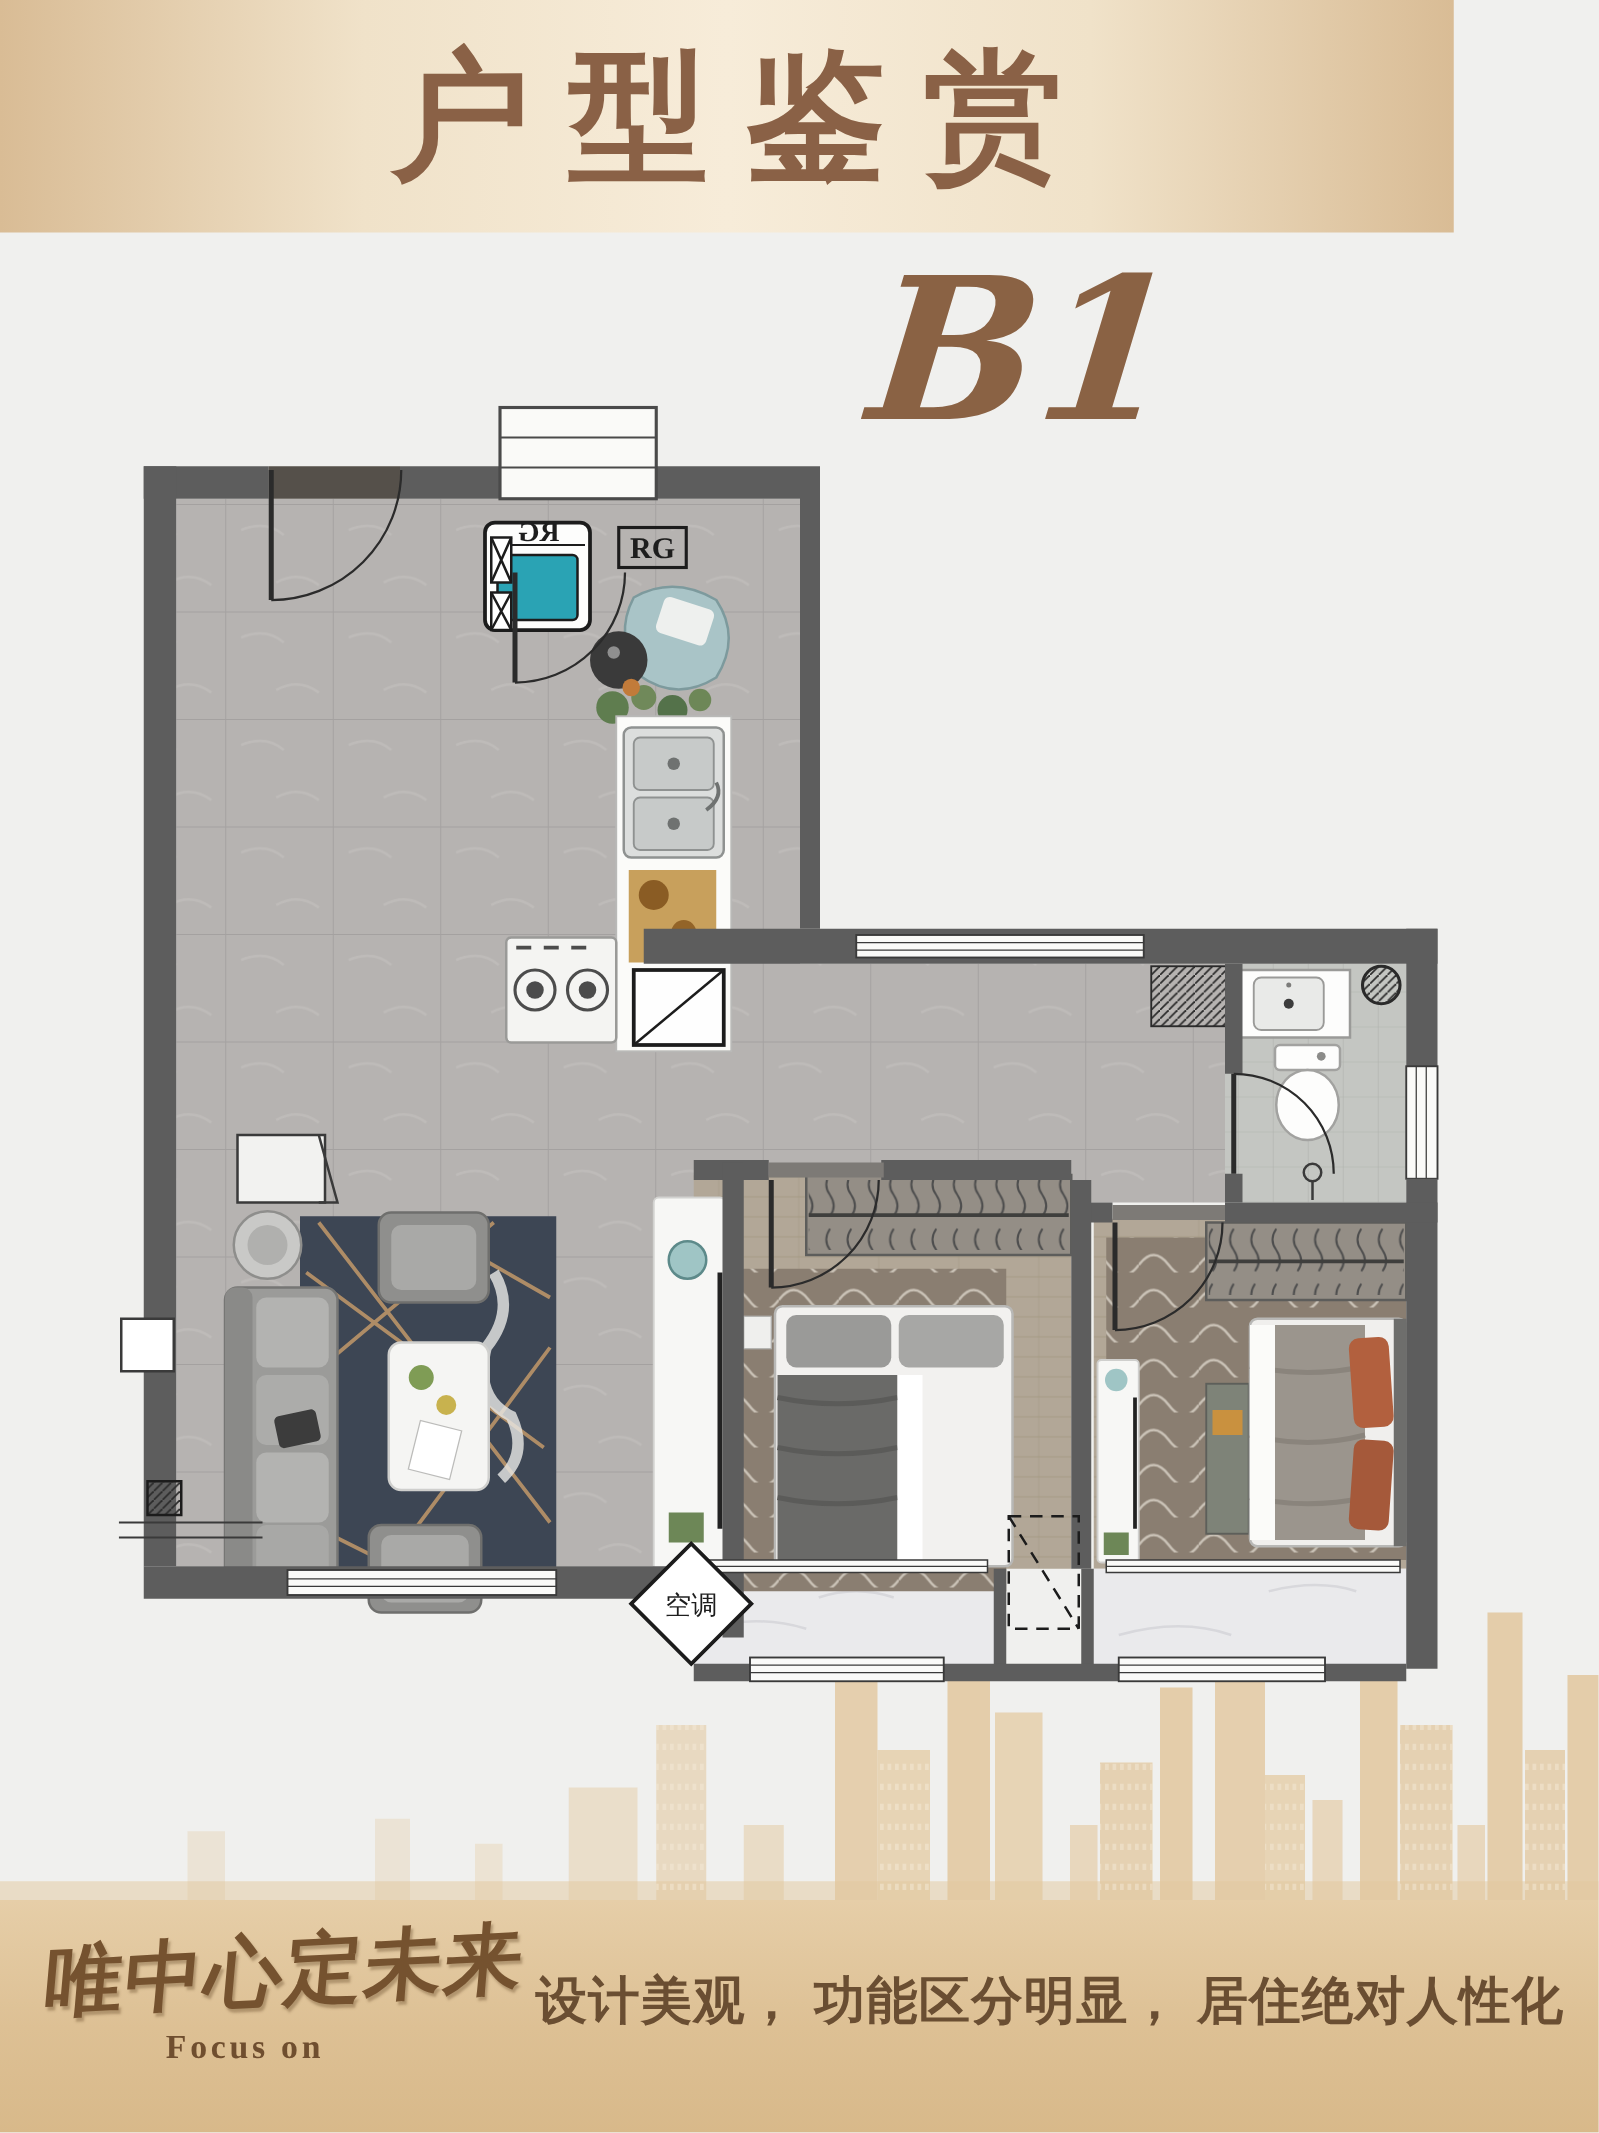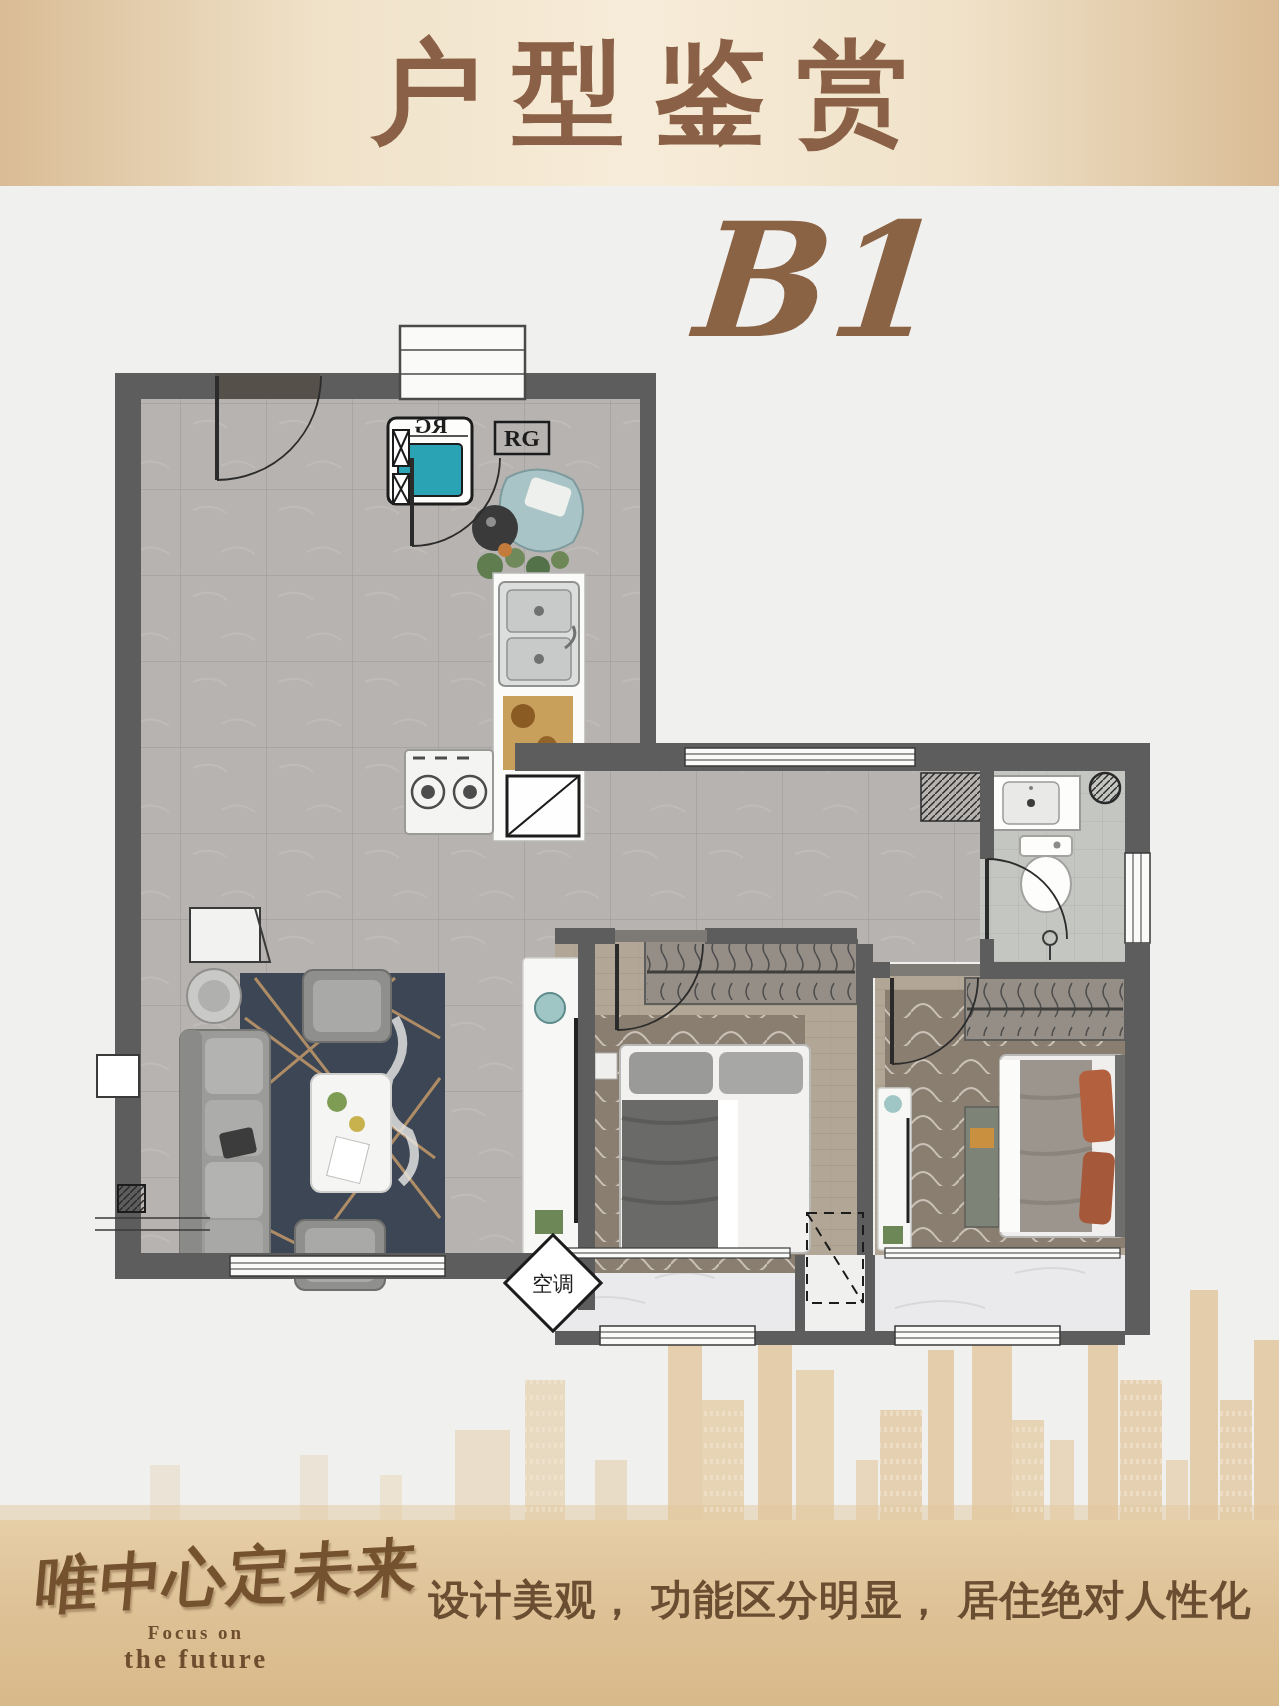--- a/index.html
+++ b/index.html
@@ -1,19 +1,19 @@
 <!DOCTYPE html>
 <html><head>
 <meta charset="utf-8">
 <style>
   html,body{margin:0;padding:0;}
   body{width:1279px;height:1706px;position:relative;background:#f0f0ee;overflow:hidden;
        font-family:"Liberation Sans","DejaVu Sans",sans-serif;}
   
-  .top-banner{position:absolute;left:0;top:0;width:1279px;height:186px;
+  .top-banner{position:absolute;left:0;top:0;width:1163px;height:186px;
     background:linear-gradient(90deg,#d9bc95 0%,#f0e2c9 25%,#f7ecd9 50%,#f0e2c9 75%,#d9bc95 100%);
     display:flex;align-items:center;justify-content:center;}
   .top-banner .title{font-family:"Liberation Serif","DejaVu Serif",serif;font-weight:bold;
     font-size:112px;letter-spacing:30px;padding-left:30px;color:#8a6146;}
   
   .unit-block{position:absolute;left:600px;top:206px;width:440px;}
   .unit-row{display:flex;align-items:flex-end;justify-content:center;}
   .unit-code{font-family:"DejaVu Serif","Liberation Serif",serif;font-style:italic;font-weight:bold;
     font-size:158px;line-height:0.95;color:#8a6244;transform:skewX(-6deg);}
   .unit-suffix{font-size:62px;color:#8a6847;margin:0 0 14px 22px;letter-spacing:4px;}
@@ -25,21 +25,21 @@
   .plan svg{display:block;}
   
   .footer{position:absolute;left:0;top:1520px;width:1279px;height:186px;
     background:linear-gradient(180deg,#e6cea8 0%,#ddc094 55%,#d8b98a 100%);}
   .logo{position:absolute;left:36px;top:16px;width:320px;text-align:center;color:#75522f;}
   .logo-cn{font-family:"Liberation Serif","DejaVu Serif",serif;font-weight:bold;font-size:62px;
     letter-spacing:2px;transform:rotate(-3deg) skewX(-8deg);text-shadow:2px 3px 2px rgba(90,60,30,.35);
     white-space:nowrap;}
   .logo-en1,.logo-en2{font-family:"Liberation Serif","DejaVu Serif",serif;font-weight:bold;
     color:#6f4e2f;letter-spacing:3px;}
-  .logo-en1{font-size:19px;margin-top:2px;}
+  .logo-en1{font-size:27px;margin-top:2px;}
   .logo-en2{font-size:27px;}
   .footer-desc{position:absolute;left:420px;top:48px;width:840px;text-align:center;
     color:#6a4e32;font-size:41px;line-height:1.6;font-weight:bold;letter-spacing:1px;}
   
   text.plan-label{font-family:"Liberation Serif","DejaVu Serif",serif;fill:#1d1d1d;}
 </style>
 </head>
 <body>
 
 <div class="top-banner">
@@ -426,18 +426,17 @@
     <rect x="424" y="931" width="68" height="68" fill="#ffffff" stroke="#1c1c1c" stroke-width="3" transform="rotate(45 458 965)"></rect>
     <text x="458" y="973" font-size="21" text-anchor="middle" class="plan-label" style="font-family:'Liberation Serif','DejaVu Serif',serif;">空调</text>
   </g>
 </svg>
 </div>
 
 <div class="footer">
   <div class="logo">
     <div class="logo-cn">唯中心定未来</div>
     <div class="logo-en1">Focus on</div>
-    <div class="logo-en2">the future</div>
   </div>
   <div class="footer-desc">
     <div>设计美观， 功能区分明显， 居住绝对人性化</div>
   </div>
 </div>
 
 </body></html>

